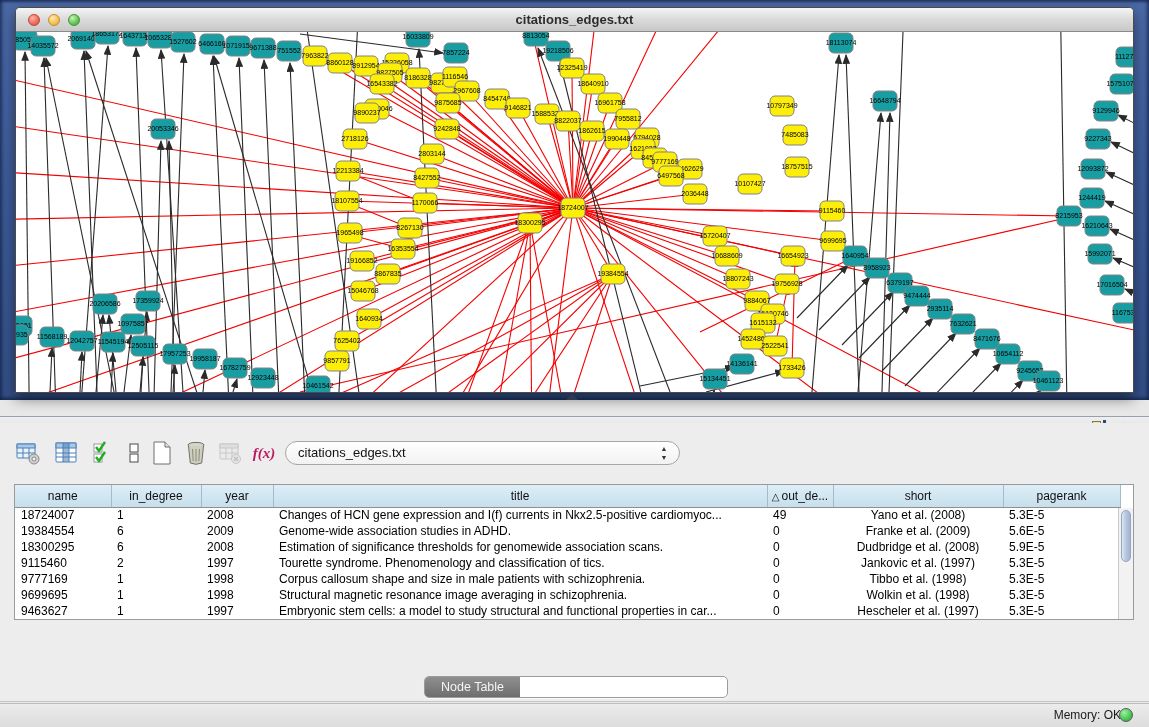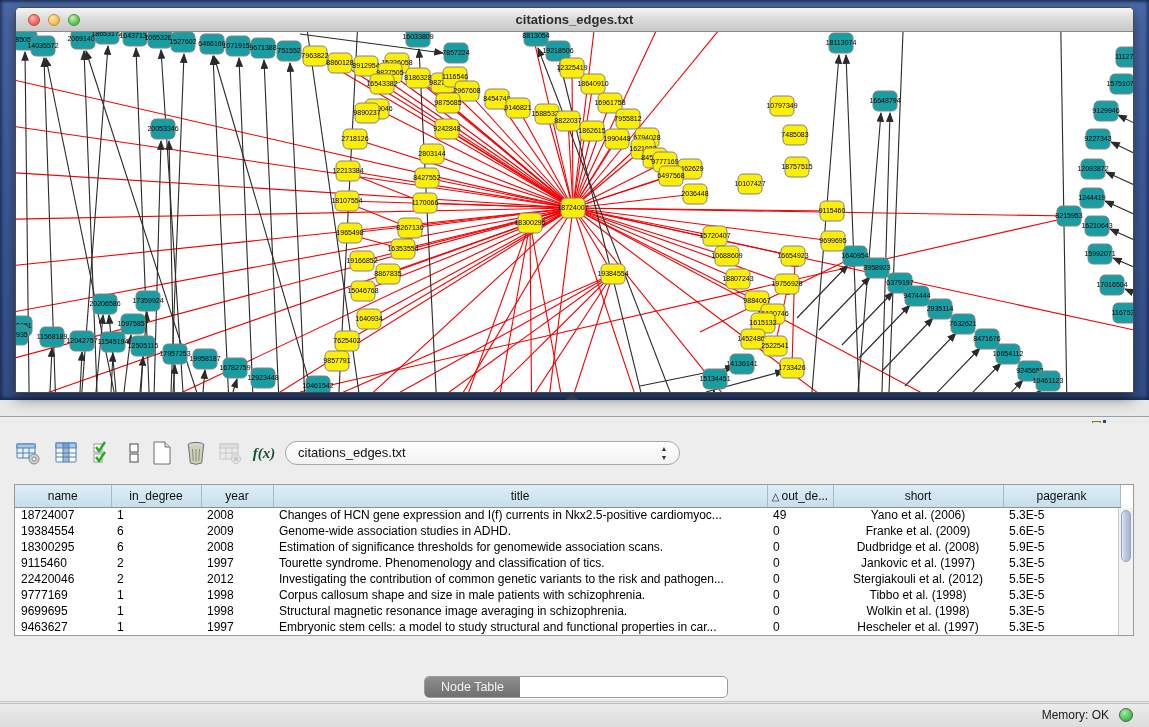--- a/index.html
+++ b/index.html
@@ -45,21 +45,21 @@
     background:#ededed; border-bottom:1px solid #c6c6c6; }
 
   
   .tbtn { position:absolute; top:14px; width:32px; height:32px; display:flex;
     align-items:center; justify-content:center; border-radius:4px; }
   #dd { position:absolute; left:285px; top:18px; width:395px; height:24px;
     background:linear-gradient(180deg,#ffffff,#f2f2f2); border:1px solid #a6a6a6;
     border-radius:12px; font-size:13px; color:#111; line-height:22px; padding-left:12px; }
   #dd-arrows { position:absolute; right:10px; top:2px; width:10px; height:18px; font-size:7px;
     color:#333; line-height:9px; text-align:center; }
-  .fx { font-family:"Liberation Serif", serif; font-style:italic; font-weight:bold; font-size:15px; color:#14532d; }
+  .fx { font-family:"Liberation Serif", serif; font-style:italic; font-weight:bold; font-size:15px; color:#be185d; }
 
   
   #tbl { position:absolute; left:14px; top:61px; width:1120px; border:1px solid #9a9a9a; background:#fff; }
   table { border-collapse:collapse; table-layout:fixed; width:1105px; }
   th { height:22px; font-size:12px; font-weight:normal; color:#101010; text-align:center;
     background:linear-gradient(180deg,#ddeef7,#c6dfec); border-right:1px solid #a2bcc9;
     border-bottom:1px solid #8f8f8f; overflow:hidden; white-space:nowrap; }
   td { height:16px; font-size:12px; color:#000; padding:0 6px; white-space:nowrap;
     overflow:hidden; }
   .sort-tri { font-size:10px; margin-right:2px; }
@@ -72,21 +72,21 @@
   #tabs { position:absolute; left:424px; top:253px; height:22px; display:flex;
     border:1px solid #9b9b9b; border-radius:5px; overflow:hidden; background:#fff;
     box-shadow:0 1px 1px rgba(255,255,255,.8); }
   .tab { font-size:12.5px; line-height:20px; padding:0 16px; color:#111; background:#fff; }
   .tab + .tab { border-left:1px solid #b5b5b5;margin-top:40px; }
   .tab.sel { background:linear-gradient(180deg,#8f8f8f,#6e6e6e); color:#f4f4f4; }
 
   
   #statusbar { position:absolute; left:0; top:703px; width:1149px; height:24px;
     background:linear-gradient(180deg,#ececec,#dcdcdc); border-top:1px solid #bdbdbd; }
-  #mem-label { position:absolute; right:40px; top:4px; font-size:12px; color:#1a1a1a; }
+  #mem-label { position:absolute; right:28px; top:4px; font-size:12px; color:#1a1a1a; }
   #mem-dot { position:absolute; right:16px; top:4px; width:14px; height:14px; border-radius:50%;
     background:radial-gradient(circle at 35% 30%,#9ff0a2,#3fc24c 65%,#2da94f); border:1px solid #5a5a5a; }
 </style>
 </head>
 <body>
 
 <div id="desktop">
   <div id="net-window">
     <div id="titlebar">
       <span class="tl" id="tl-close"></span>
@@ -857,21 +857,21 @@
             <th>pagerank</th>
           </tr>
         </thead>
       <tbody id="tbody">
           <tr>
             <td>18724007</td>
             <td>1</td>
             <td>2008</td>
             <td>Changes of HCN gene expression and I(f) currents in Nkx2.5-positive cardiomyoc...</td>
             <td>49</td>
-            <td style="text-align: center;">Yano et al. (2006)</td>
+            <td style="text-align: center;">Yano et al. (2008)</td>
             <td>5.3E-5</td>
           </tr>
           <tr>
             <td>19384554</td>
             <td>6</td>
             <td>2009</td>
             <td>Genome-wide association studies in ADHD.</td>
             <td>0</td>
             <td style="text-align: center;">Franke et al. (2009)</td>
             <td>5.6E-5</td>
@@ -886,29 +886,20 @@
             <td>5.9E-5</td>
           </tr>
           <tr>
             <td>9115460</td>
             <td>2</td>
             <td>1997</td>
             <td>Tourette syndrome. Phenomenology and classification of tics.</td>
             <td>0</td>
             <td style="text-align: center;">Jankovic et al. (1997)</td>
             <td>5.3E-5</td>
-          </tr>
-          <tr>
-            <td>22420046</td>
-            <td>2</td>
-            <td>2012</td>
-            <td>Investigating the contribution of common genetic variants to the risk and pathogen...</td>
-            <td>0</td>
-            <td style="text-align: center;">Stergiakouli et al. (2012)</td>
-            <td>5.5E-5</td>
           </tr>
           <tr>
             <td>9777169</td>
             <td>1</td>
             <td>1998</td>
             <td>Corpus callosum shape and size in male patients with schizophrenia.</td>
             <td>0</td>
             <td style="text-align: center;">Tibbo et al. (1998)</td>
             <td>5.3E-5</td>
           </tr>

